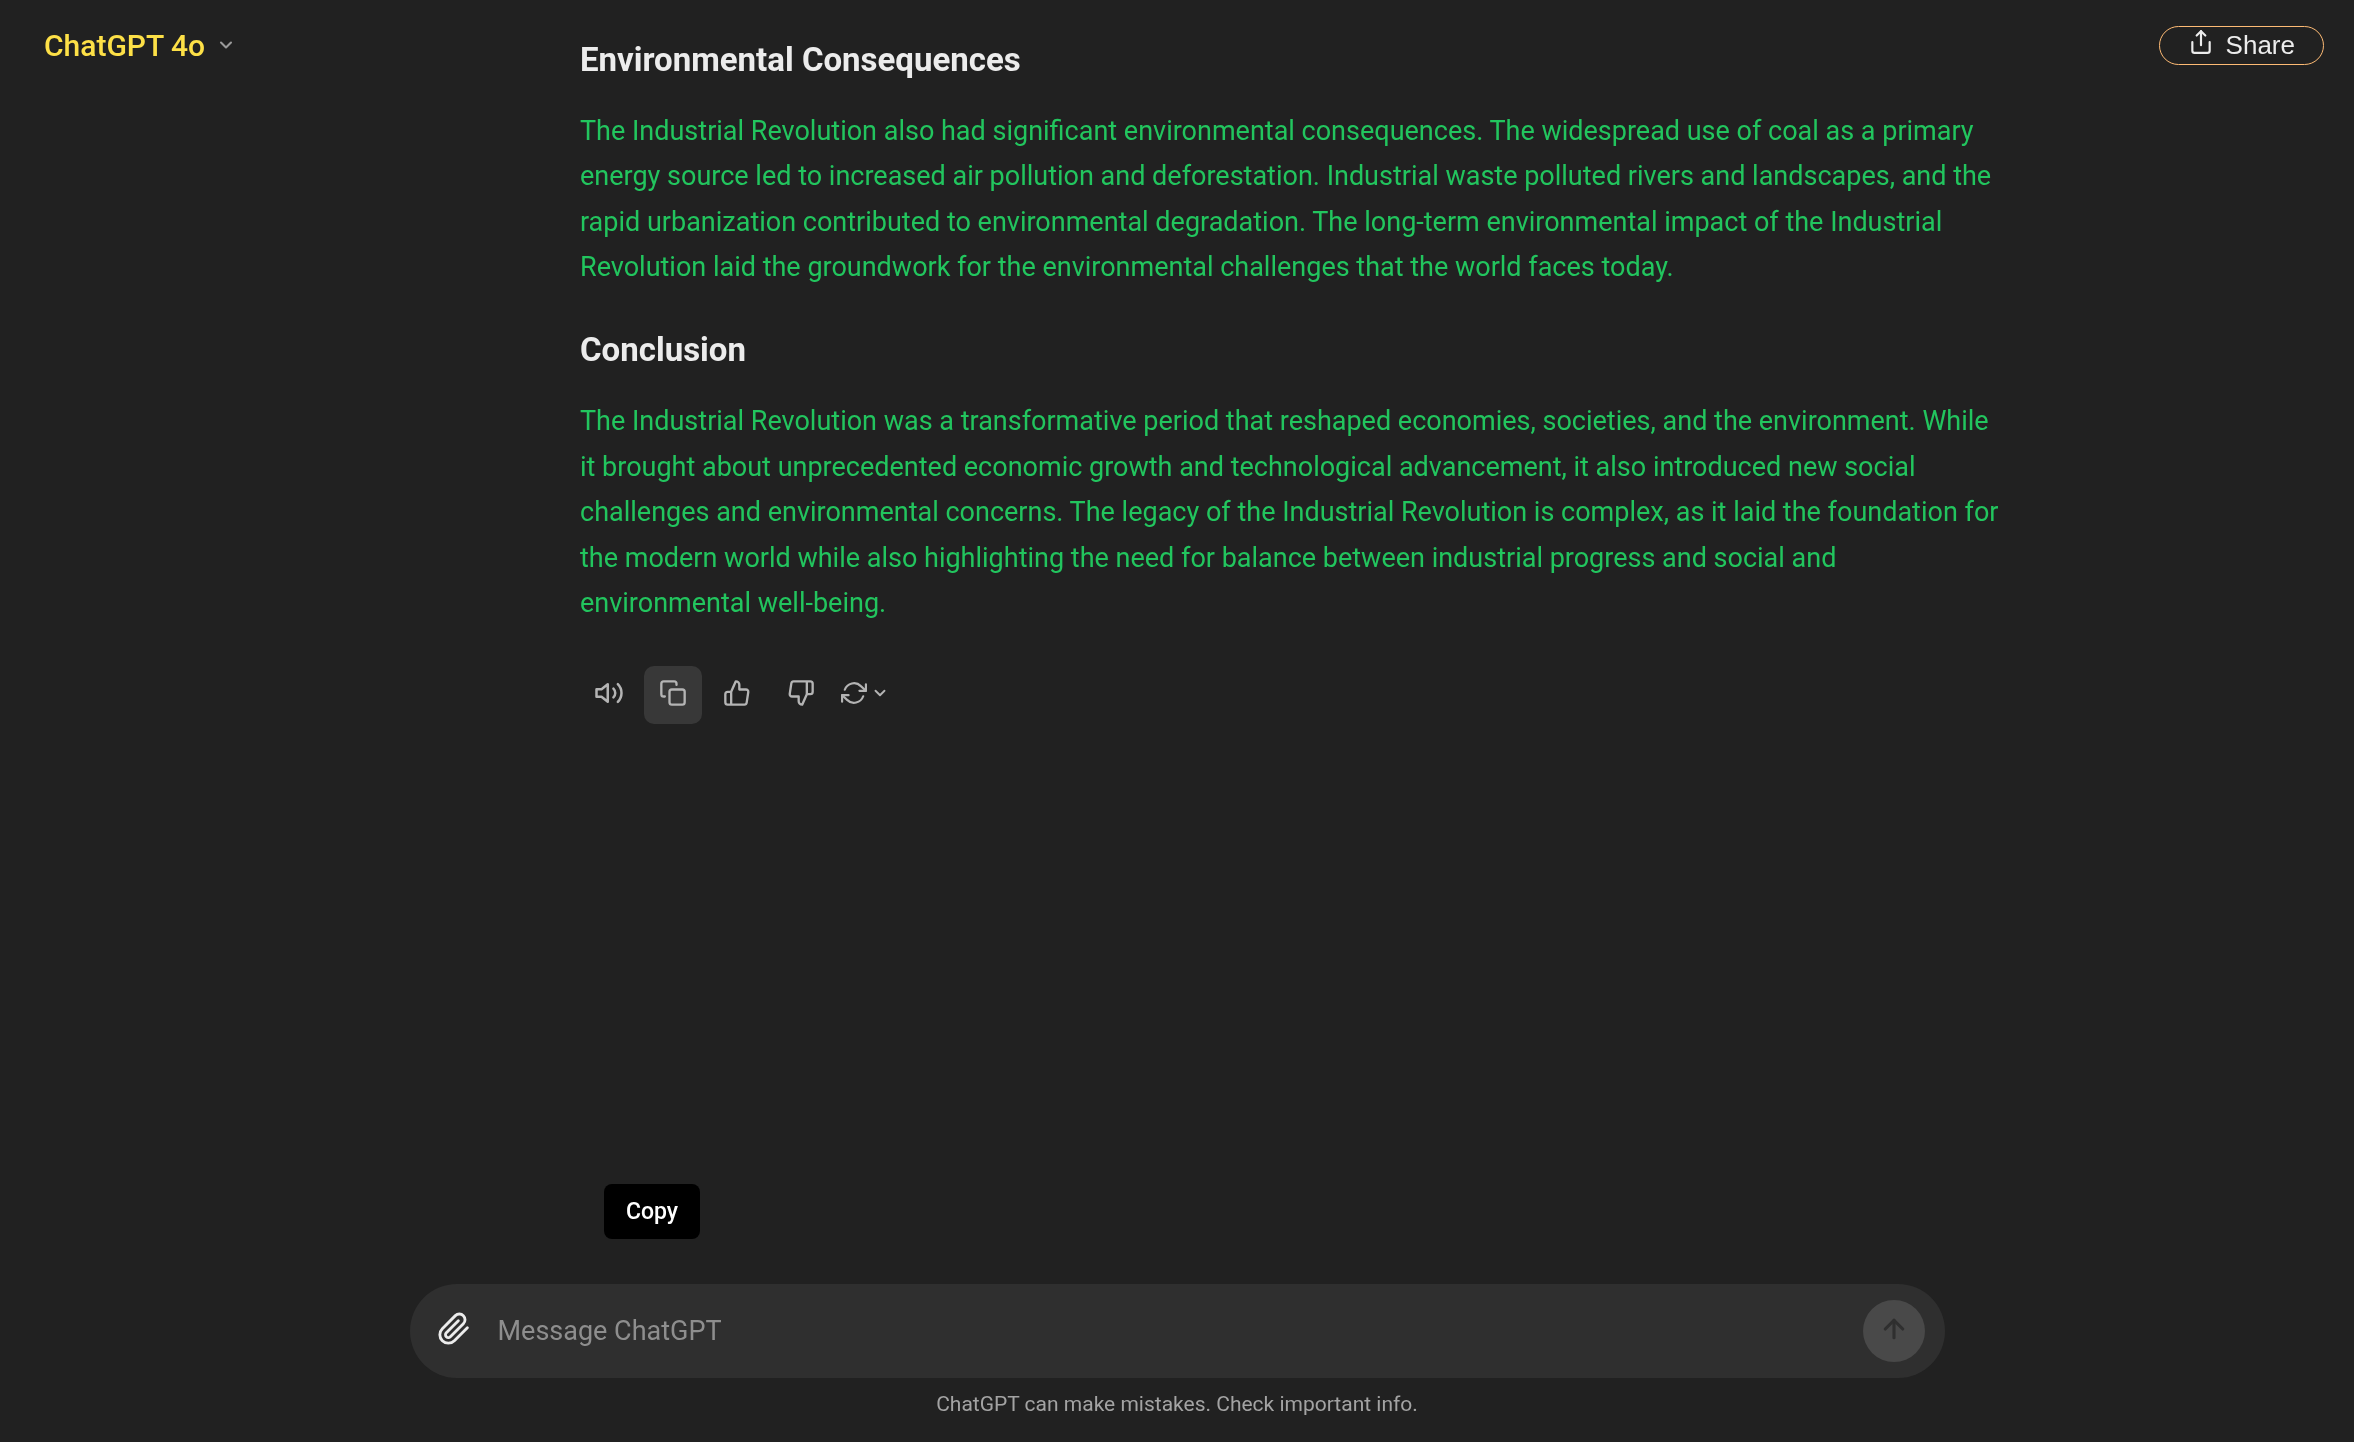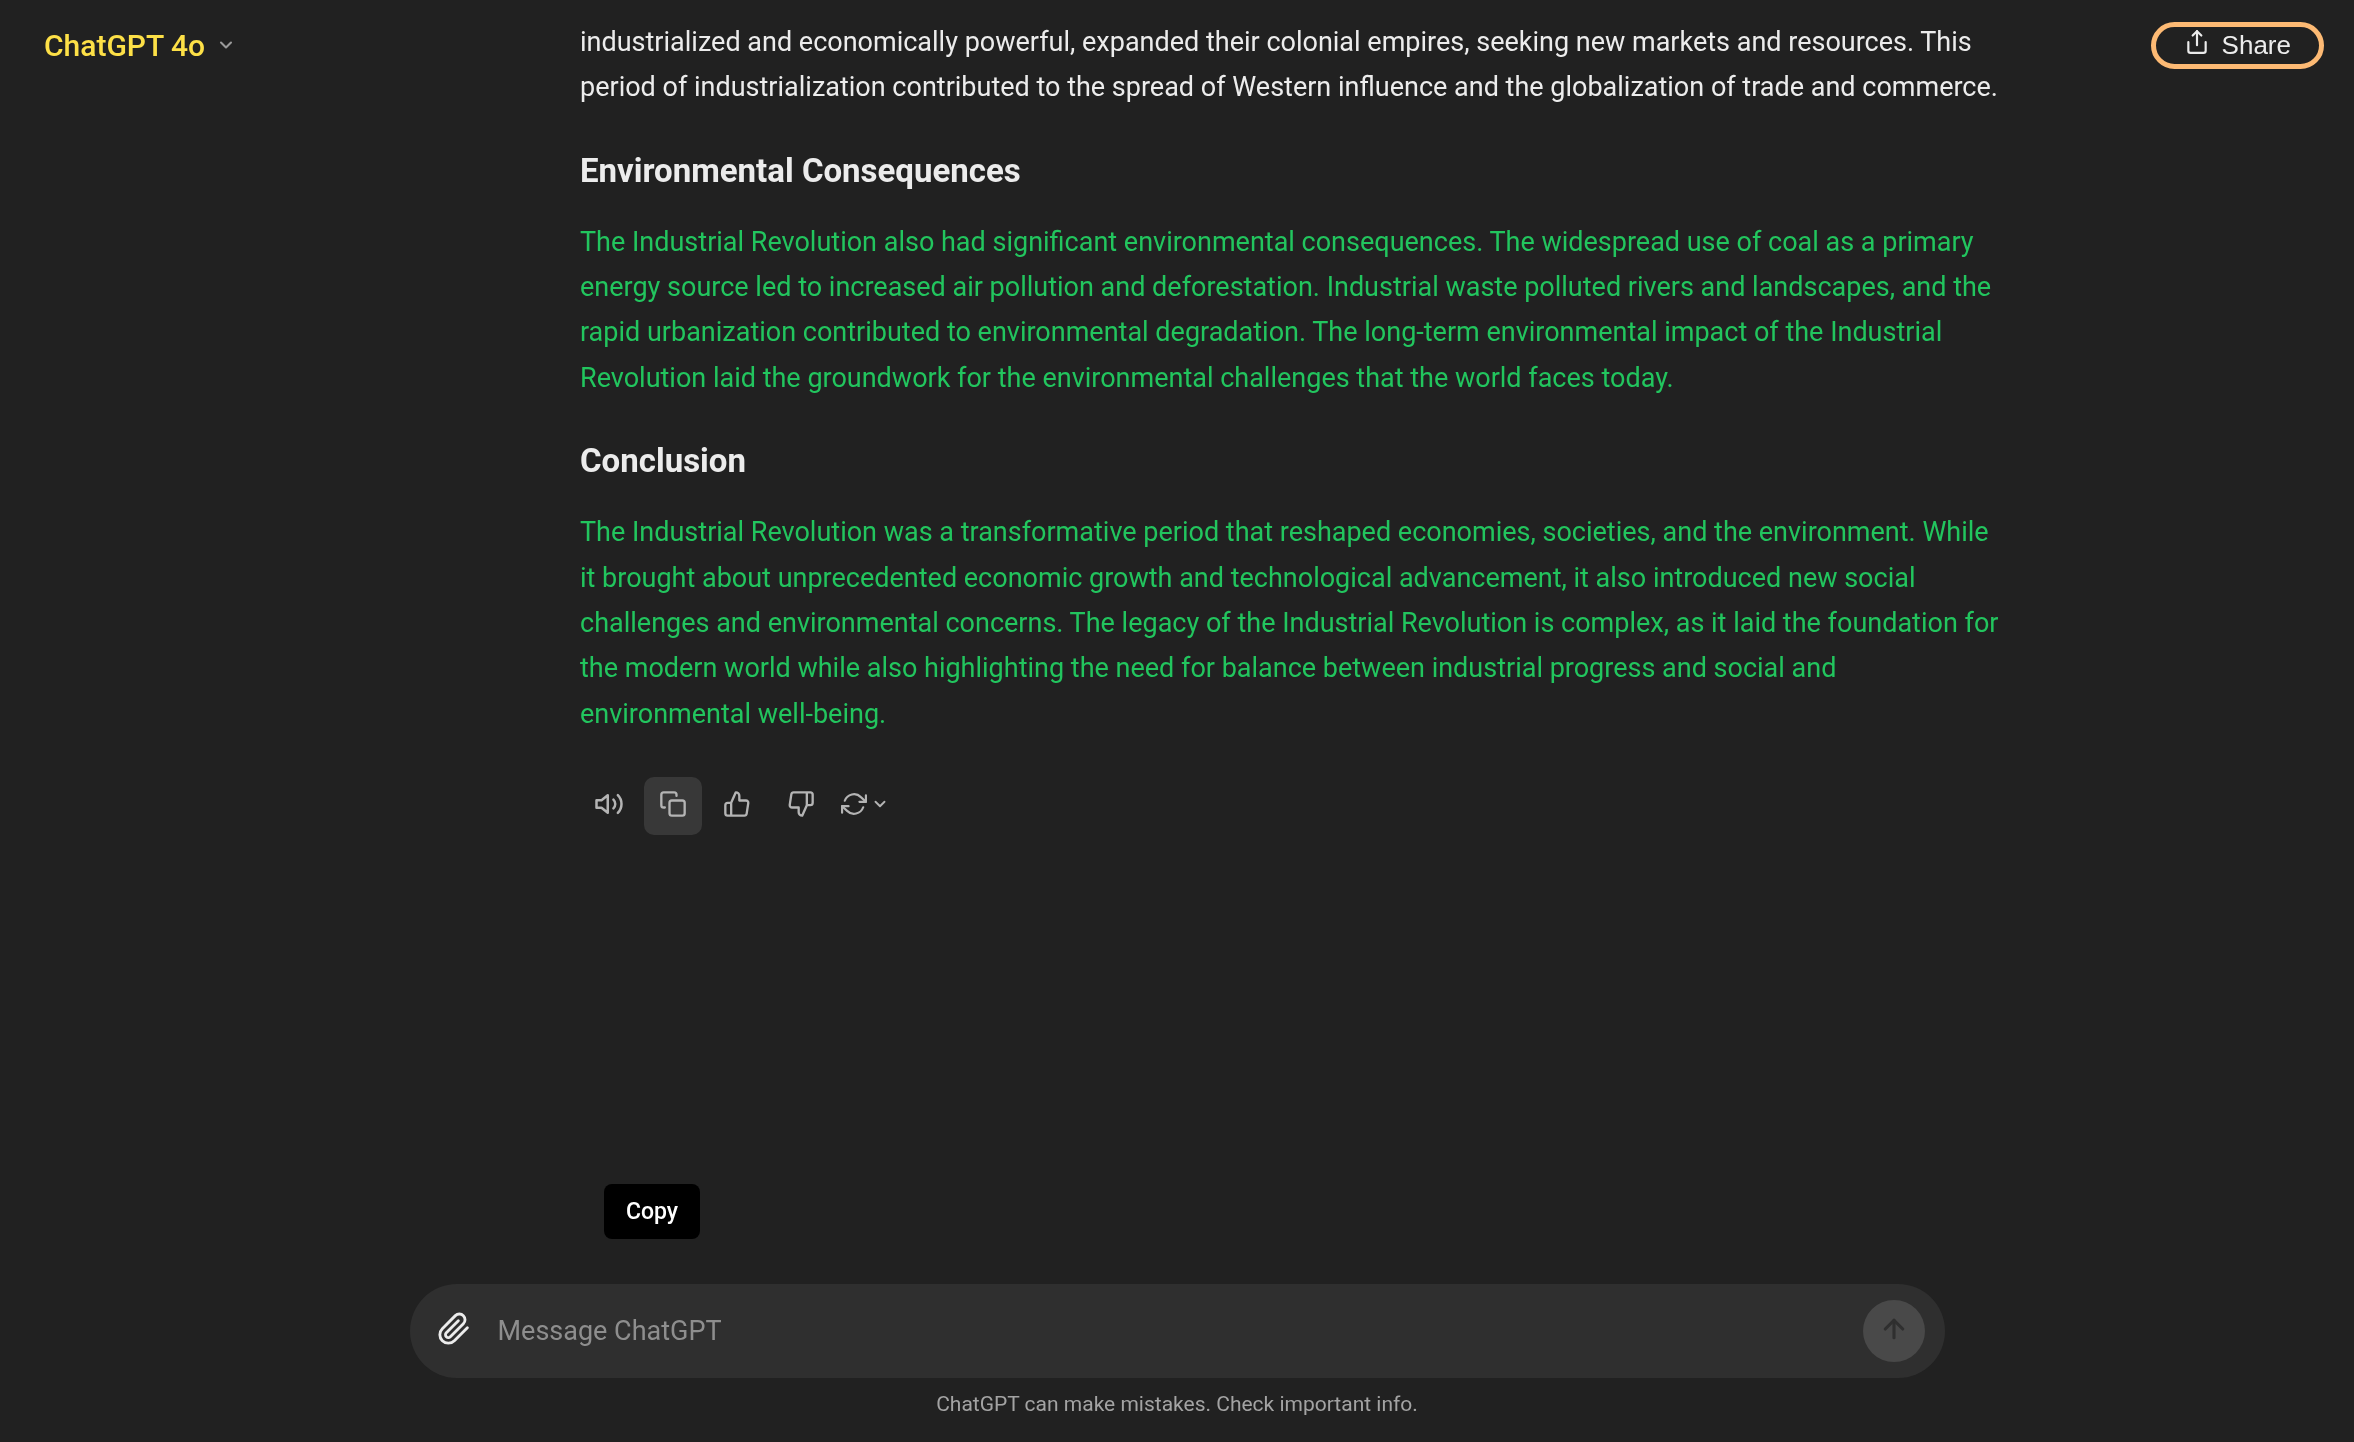--- a/index.html
+++ b/index.html
@@ -43,21 +43,21 @@
     height: 22px;
     display: flex;
     align-items: center;
     justify-content: center;
   }
   .share-button {
     display: flex;
     align-items: center;
     gap: 12px;
     padding: 2px 28px;
-    border: 5px solid #fdba74;
+    border: 1px solid #fdba74;
     border-radius: 36px;
     font-size: 26px;
     color: #ececec;
     cursor: pointer;
     background: transparent;
   }
   .content-area {
     position: absolute;
     top: 0;
     left: 0;
@@ -214,21 +214,20 @@
           <polyline points="16 6 12 2 8 6"></polyline>
           <line x1="12" y1="2" x2="12" y2="15"></line>
         </svg>
     </span>
     <span>Share</span>
   </button>
 </div>
 
 <div class="content-area">
   <div class="message-wrapper">
-    <p class="paragraph-partial">industrialized and economically powerful, expanded their colonial empires, seeking new markets and resources. This period of industrialization contributed to the spread of Western influence and the globalization of trade and commerce.</p>
 
     <h3 class="section-heading">Environmental Consequences</h3>
     <p class="section-paragraph">The Industrial Revolution also had significant environmental consequences. The widespread use of coal as a primary energy source led to increased air pollution and deforestation. Industrial waste polluted rivers and landscapes, and the rapid urbanization contributed to environmental degradation. The long-term environmental impact of the Industrial Revolution laid the groundwork for the environmental challenges that the world faces today.</p>
 
     <h3 class="section-heading">Conclusion</h3>
     <p class="section-paragraph">The Industrial Revolution was a transformative period that reshaped economies, societies, and the environment. While it brought about unprecedented economic growth and technological advancement, it also introduced new social challenges and environmental concerns. The legacy of the Industrial Revolution is complex, as it laid the foundation for the modern world while also highlighting the need for balance between industrial progress and social and environmental well-being.</p>
 
     <div class="action-bar">
       <div class="action-btn">
         <span>

